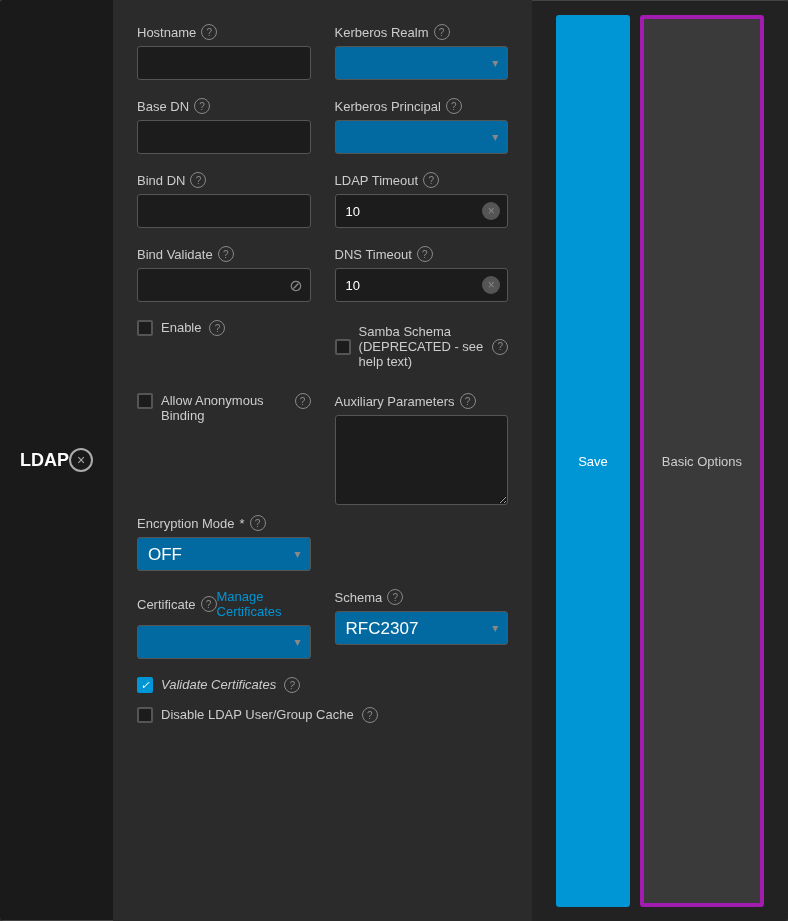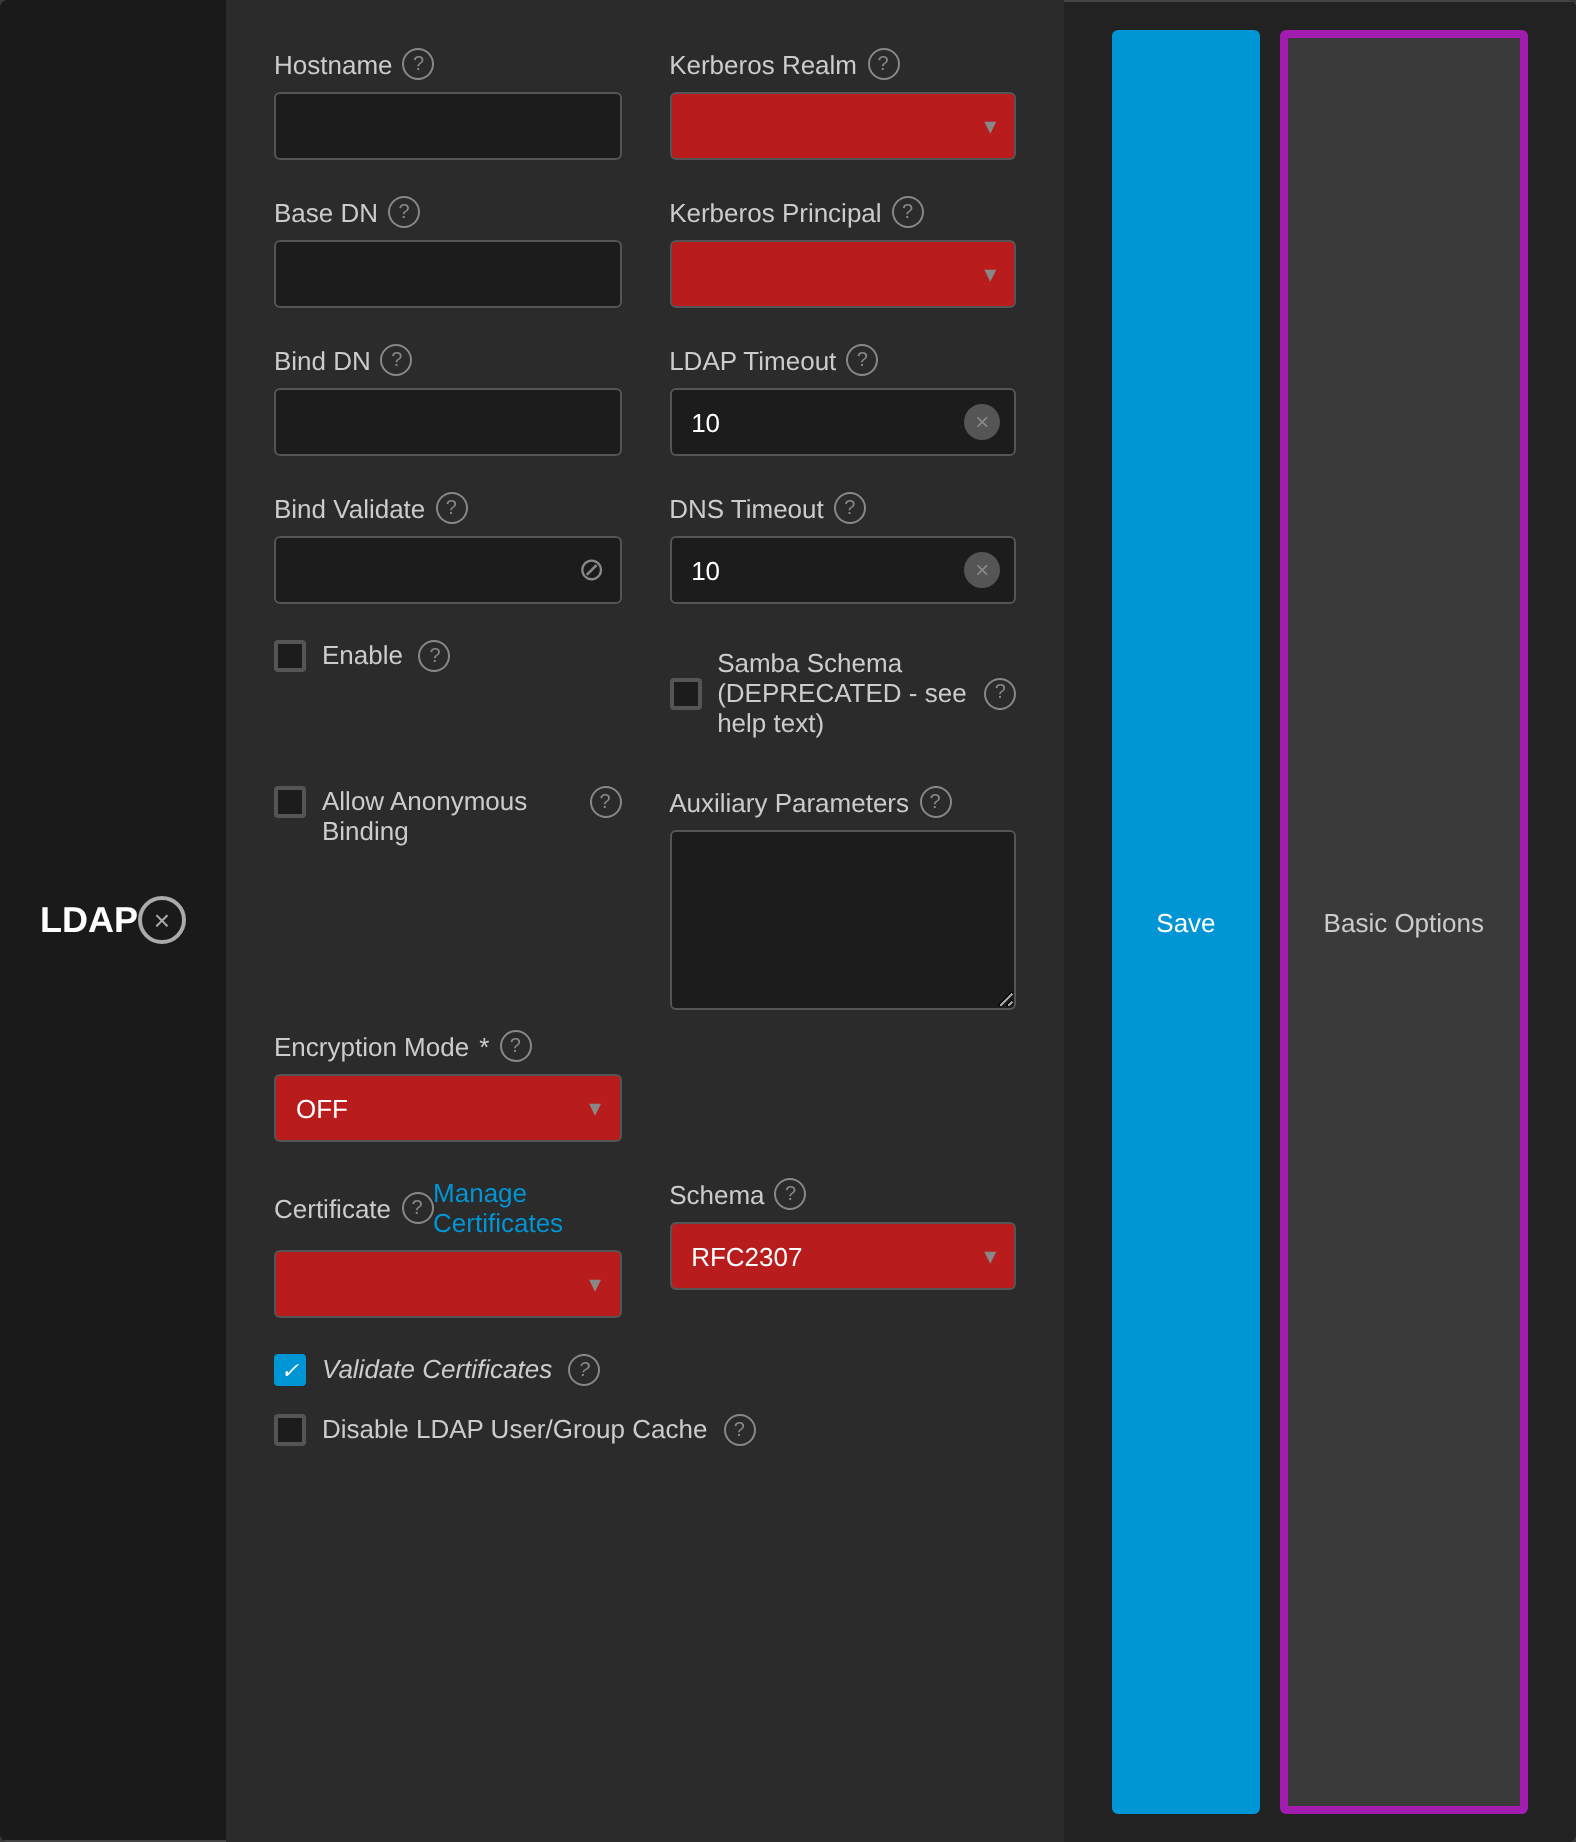--- a/index.html
+++ b/index.html
@@ -104,26 +104,26 @@
       position: absolute;
       right: 8px;
       color: #888;
       font-size: 14px;
       cursor: pointer;
     }
     .select-wrapper {
       position: relative;
     }
     .form-select {
-      background: #b91c1c;
+      background: #0369a1;
       border: 1px solid #555;
       color: #fff;
       padding: 6px 30px 6px 10px;
       border-radius: 3px;
-      font-size: 13px;
+      font-size: 17px;
       width: 100%;
       height: 34px;
       outline: none;
       appearance: none;
       cursor: pointer;
     }
     .select-arrow {
       position: absolute;
       right: 10px;
       top: 50%;

